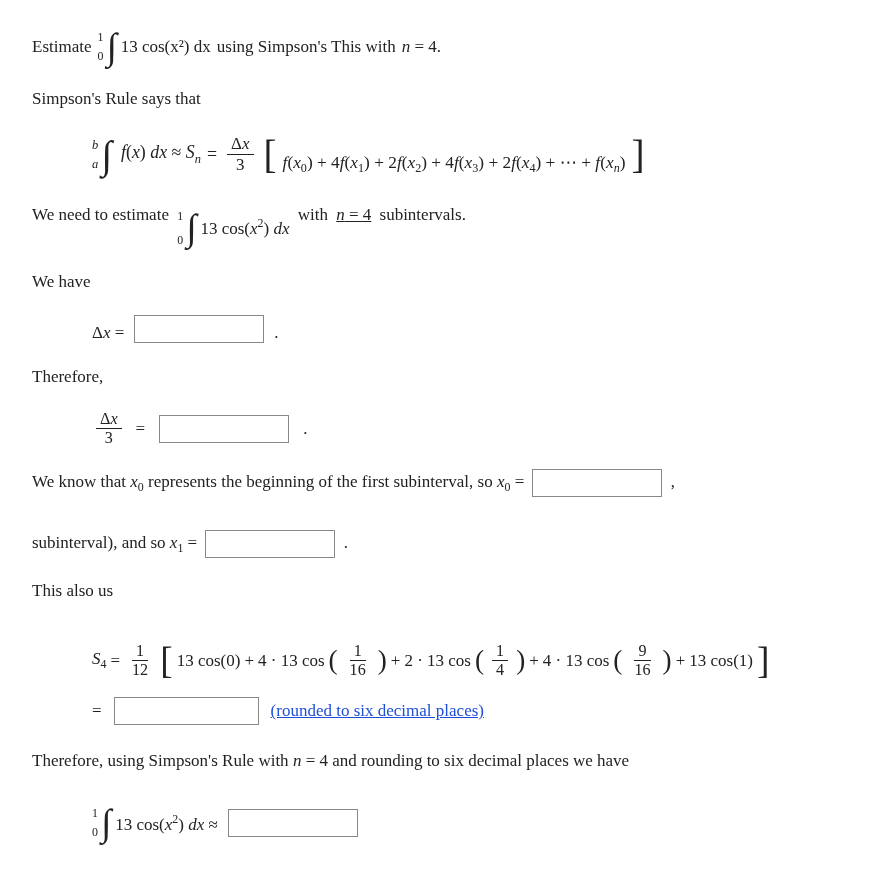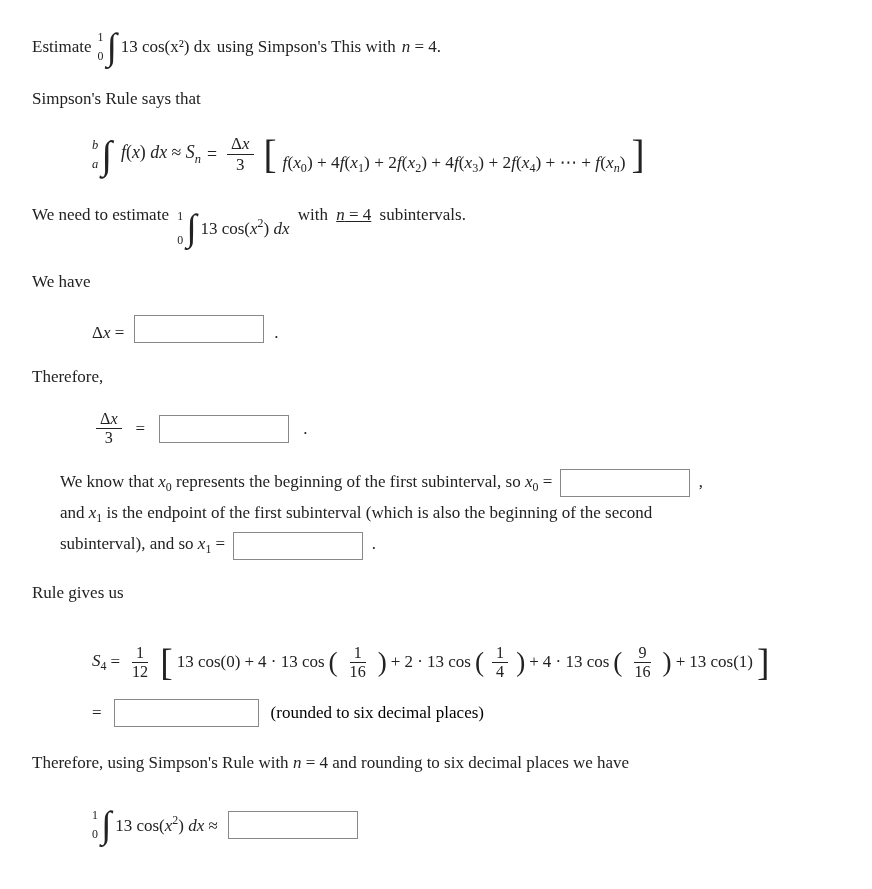--- a/index.html
+++ b/index.html
@@ -7,21 +7,21 @@
       font-family: "Times New Roman", Times, serif;
       font-size: 17px;
       color: #222;
       background: #fff;
       padding: 28px 32px;
       max-width: 872px;
     }
     .line { margin-bottom: 10px; }
     .block { margin: 18px 0 18px 60px; }
     .text-block { margin: 14px 0; line-height: 1.7; }
-    .blue { color: #000000; }
+    .blue { color: #1d4ed8; text-decoration: underline; }
     .input-box {
       display: inline-block;
       width: 130px;
       height: 28px;
       border: 1px solid #888;
       vertical-align: middle;
       margin: 0 4px;
     }
     .input-box-sm {
       display: inline-block;
@@ -118,34 +118,33 @@
 <div class="block" style="display:flex; align-items:center; gap:10px; margin-bottom:20px;">
   <span class="frac">
     <span class="frac-num">Δ<i>x</i></span>
     <span class="frac-den">3</span>
   </span>
   <span>=</span>
   <input class="input-box" type="text" style="">
   <span>.</span>
 </div>
 
-<div class="text-block" style="margin-bottom:18px; line-height:1.75;margin-left:28px;">
+<div class="text-block" style="margin-bottom:18px; line-height:1.75;">
   <span>We know that <i>x</i><sub>0</sub> represents the beginning of the first subinterval, so <i>x</i><sub>0</sub> =</span>
   <input class="input-box-sm" type="text" style="width: 130px;">
   <span>,</span>
   <br>
-  <span>and <i>x</i><sub>1</sub> is the endpoint of the first subinterval (which is also the beginning of the second</span>
   <br>
   <span>subinterval), and so <i>x</i><sub>1</sub> =</span>
   <input class="input-box-sm" type="text" style="width: 130px;">
   <span> .</span>
 </div>
 
 <div class="text-block" style="margin-bottom:16px;">
-  <span>Rule gives us</span>
+  <span>This also us</span>
 </div>
 
 <div class="block s4-row" style="align-items:center; margin-bottom:12px; flex-wrap:wrap; gap:4px; font-size:1em;">
   <span><i>S</i><sub>4</sub></span>
   <span>=</span>
 
   <span class="frac">
     <span class="frac-num">1</span>
     <span class="frac-den">12</span>
   </span>

